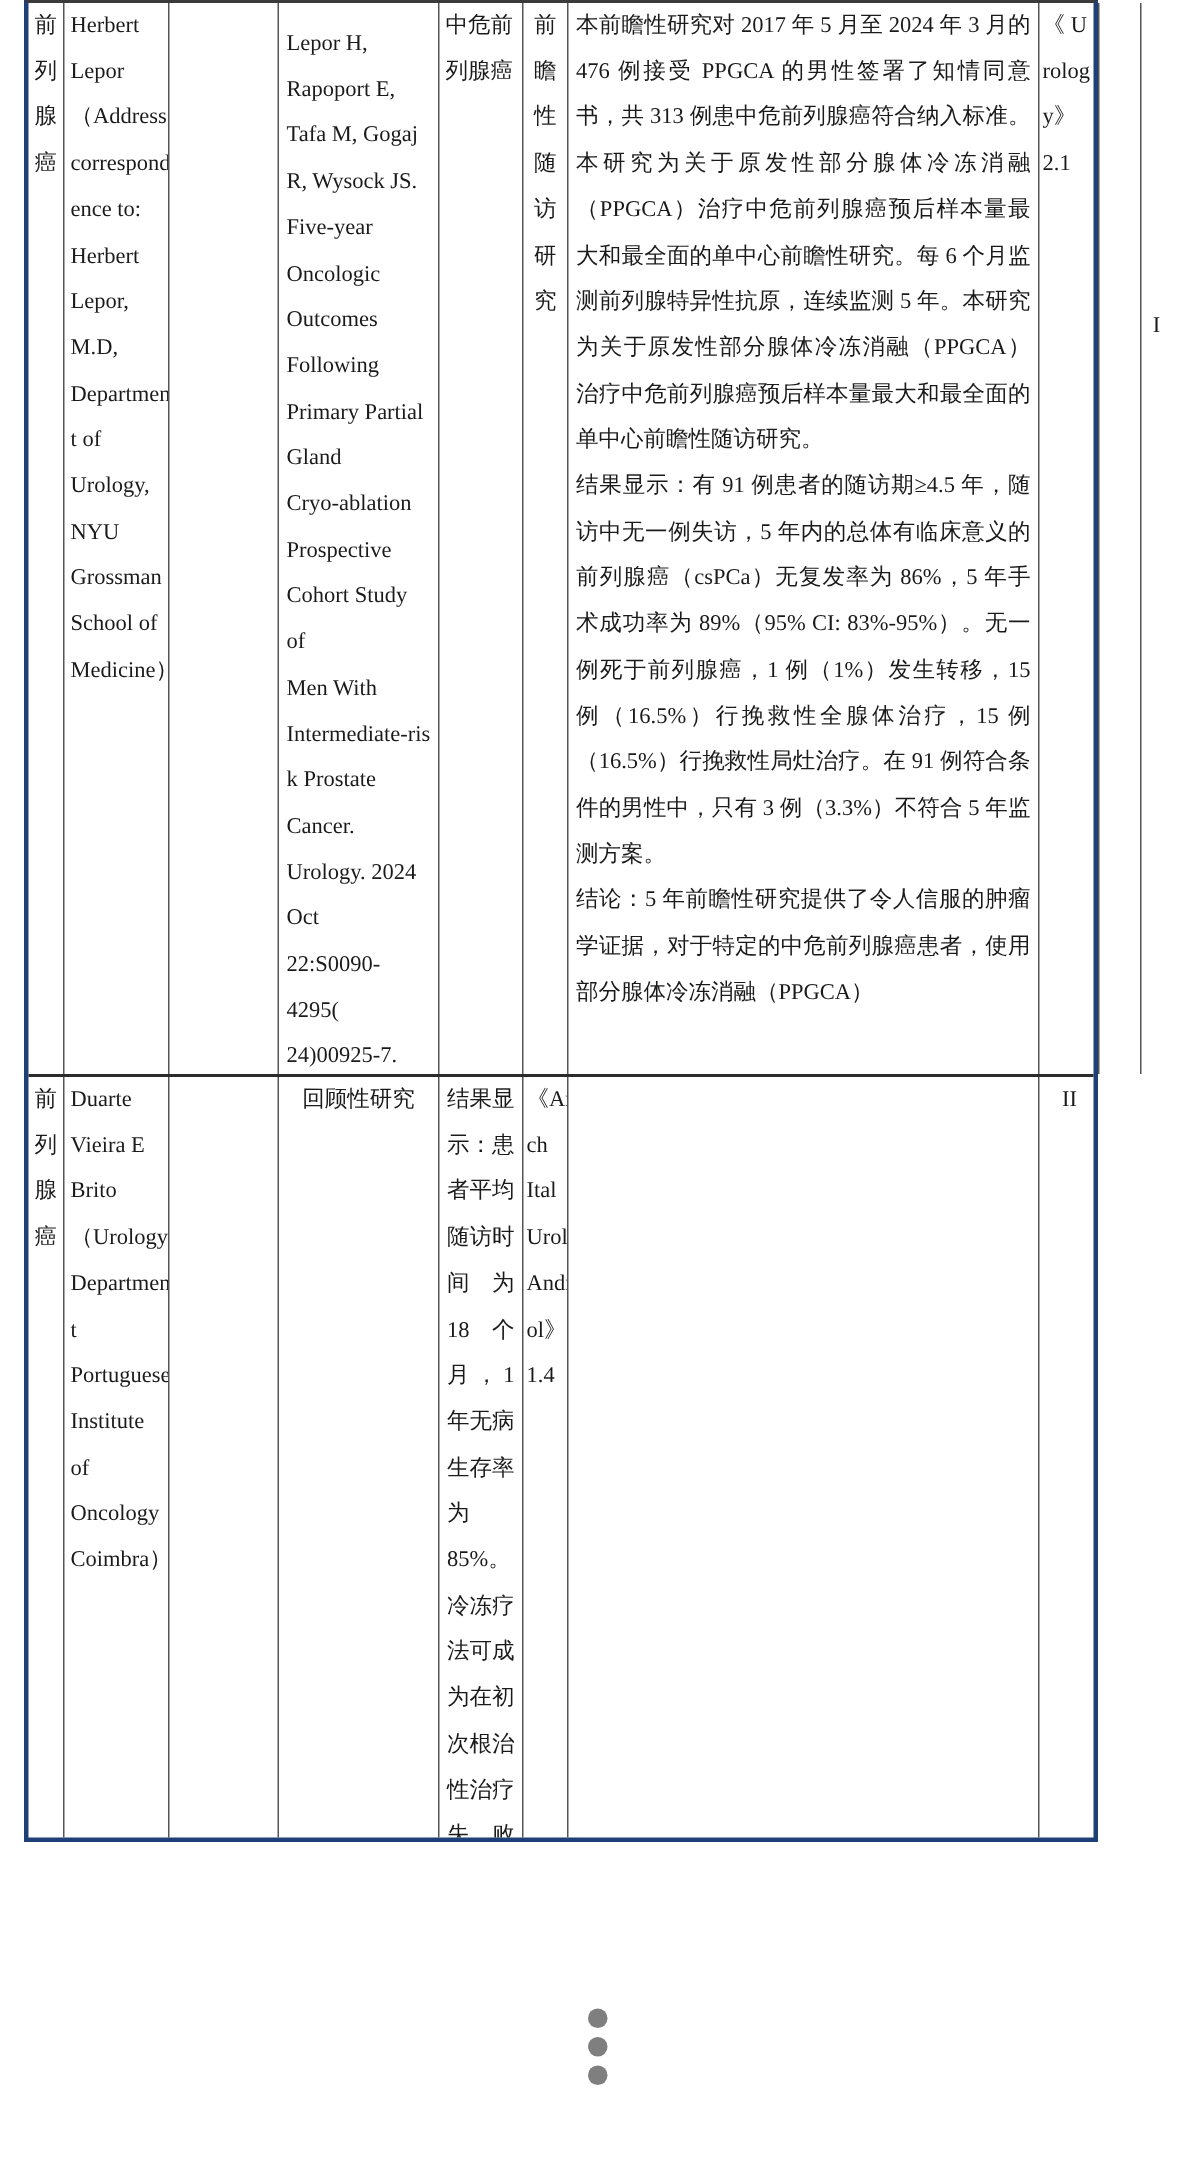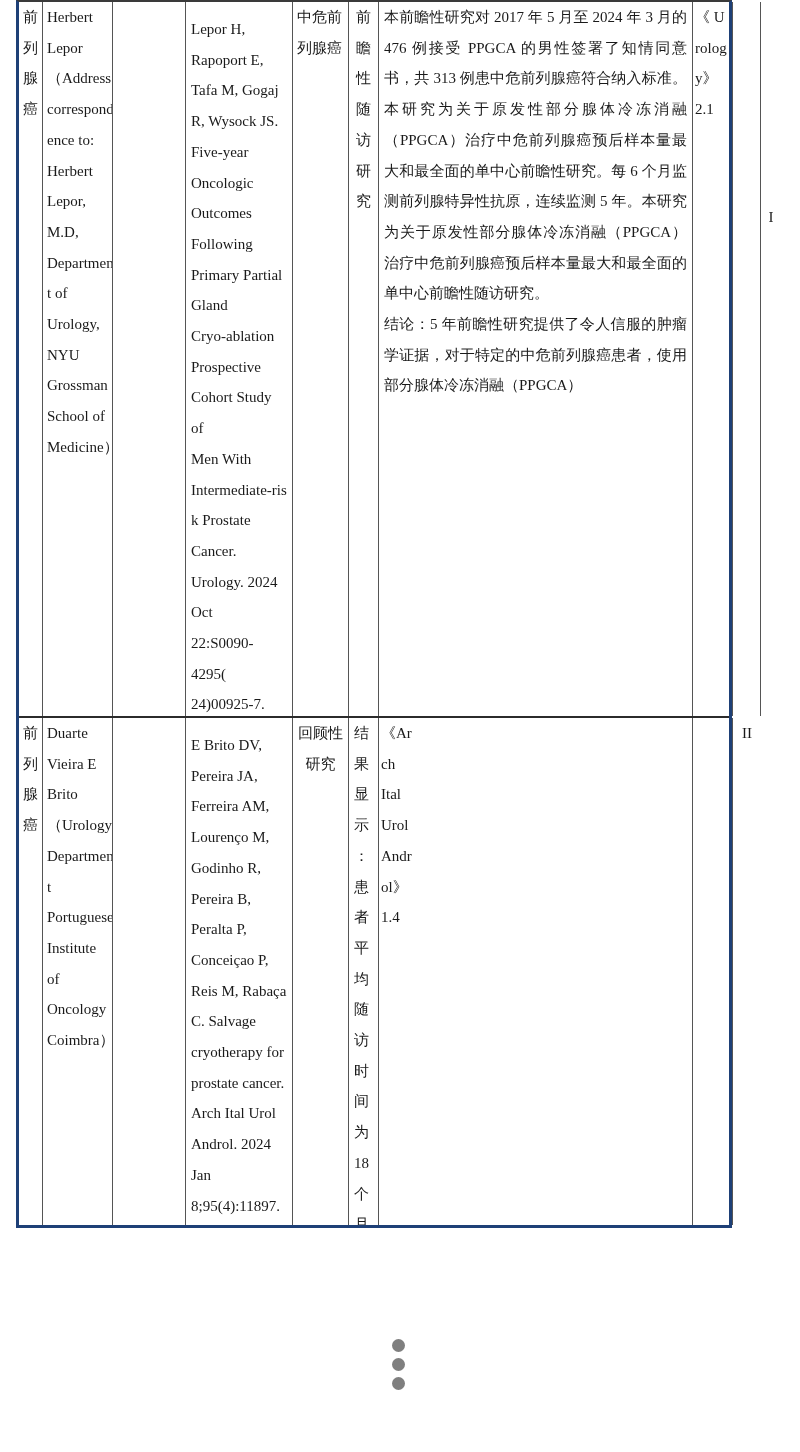--- a/index.html
+++ b/index.html
@@ -101,20 +101,21 @@
 k Prostate
 Cancer.
 Urology. 2024
 Oct
 22:S0090-4295(
 24)00925-7.</div>
       <div class="cell">中危前列腺癌</div>
       <div class="cell ccenter">前瞻性随访研究</div>
       <div class="cell abstract c7">
         <p>本前瞻性研究对 2017 年 5 月至 2024 年 3 月的 476 例接受 PPGCA 的男性签署了知情同意书，共 313 例患中危前列腺癌符合纳入标准。本研究为关于原发性部分腺体冷冻消融（PPGCA）治疗中危前列腺癌预后样本量最大和最全面的单中心前瞻性研究。每 6 个月监测前列腺特异性抗原，连续监测 5 年。本研究为关于原发性部分腺体冷冻消融（PPGCA）治疗中危前列腺癌预后样本量最大和最全面的单中心前瞻性随访研究。</p>
+        <p>结果显示：有 91 例患者的随访期≥4.5 年，随访中无一例失访，5 年内的总体有临床意义的前列腺癌（csPCa）无复发率为 86%，5 年手术成功率为 89%（95% CI: 83%-95%）。无一例死于前列腺癌，1 例（1%）发生转移，15 例（16.5%）行挽救性全腺体治疗，15 例（16.5%）行挽救性局灶治疗。在 91 例符合条件的男性中，只有 3 例（3.3%）不符合 5 年监测方案。</p>
         <p>结论：5 年前瞻性研究提供了令人信服的肿瘤学证据，对于特定的中危前列腺癌患者，使用部分腺体冷冻消融（PPGCA）</p>
 
       </div>
       <div class="cell prelines c8">《 U
 rolog
 y》2.1</div>
       <div class="cell"></div>
       <div class="cell grade grade-r1">I</div>
     </div>
 
@@ -124,36 +125,20 @@
 Vieira E
 Brito
 （Urology
 Departmen
 t
 Portuguese
 Institute of
 Oncology
 Coimbra）</div>
       <div class="cell"></div>
-      <div class="cell prelines c4">E Brito DV,
-Pereira JA,
-Ferreira AM,
-Lourenço M,
-Godinho R,
-Pereira B,
-Peralta P,
-Conceiçao P,
-Reis M, Rabaça
-C. Salvage
-cryotherapy for
-prostate cancer.
-Arch Ital Urol
-Androl. 2024
-Jan
-8;95(4):11897.</div>
       <div class="cell ccenter">回顾性研究</div>
       <div class="cell abstract c7">
         <p>结果显示：患者平均随访时间为 18 个月，1 年无病生存率为 85%。</p>
         <p>冷冻疗法可成为在初次根治性治疗失败后，进行挽救性治疗的一种有效且安全的治疗方法。</p>
       </div>
       <div class="cell prelines c8">《Ar
 ch
 Ital
 Urol
 Andr

